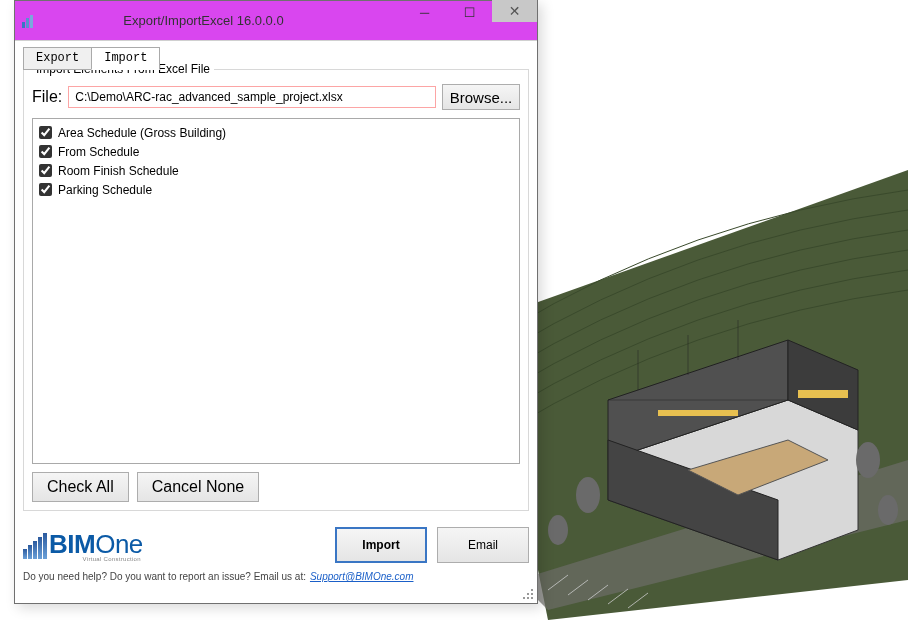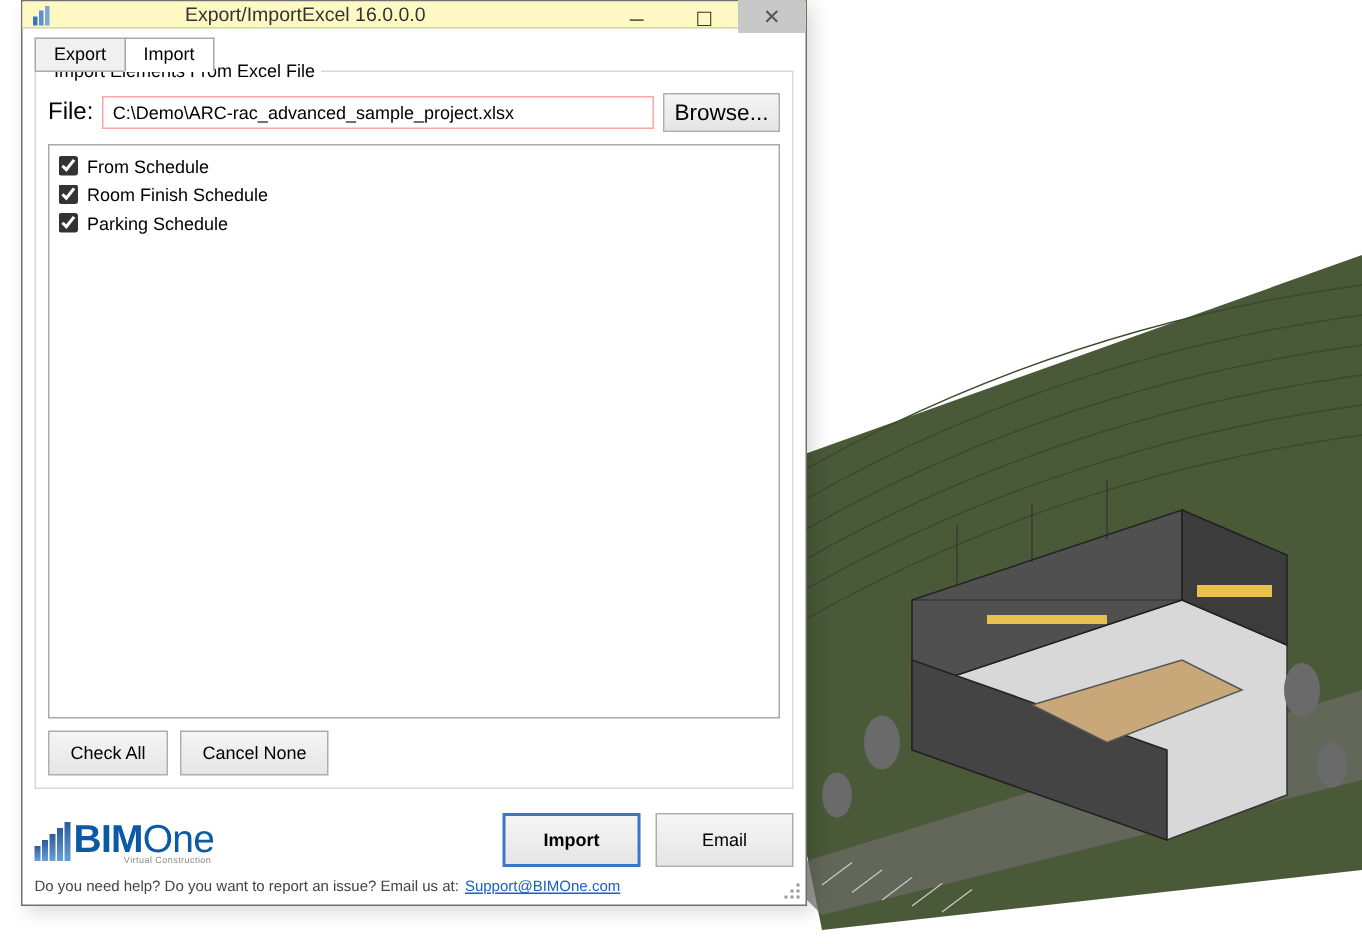--- a/index.html
+++ b/index.html
@@ -30,25 +30,25 @@
       width: 524px;
       height: 604px;
       background: #fff;
       border: 1px solid #707070;
       box-shadow: 4px 4px 12px rgba(0,0,0,0.15);
       display: flex;
       flex-direction: column;
       z-index: 10;
     }
     .titlebar {
-      height: 18px;
+      height: 40px;
       display: flex;
       align-items: center;
       padding-left: 6px;
-      background: #fef9c3;
+      background: #d946ef;
       border-bottom: 1px solid #d0d0d0;
     }
     .titlebar-icon {
       width: 16px;
       height: 16px;
       margin-right: 8px;
       display: flex;
       align-items: flex-end;
     }
     .titlebar-title {
@@ -82,20 +82,21 @@
       display: flex;
       flex-direction: column;
       padding: 6px 8px 4px 8px;
     }
     
     .tabs {
       display: flex;
       position: relative;
       z-index: 2;
       margin-bottom: -1px;
+      font-family: Liberation Mono, monospace;
     }
     .tab {
       padding: 3px 12px 4px 12px;
       border: 1px solid #aaa;
       background: #f0f0f0;
       font-size: 12px;
       cursor: default;
       margin-right: -1px;
       border-bottom: 1px solid #aaa;
     }
@@ -169,21 +170,21 @@
       display: flex;
       gap: 8px;
       margin-top: 8px;
     }
     .std-btn {
       height: 30px;
       min-width: 78px;
       padding: 0 14px;
       border: 1px solid #adadad;
       background: linear-gradient(#f5f5f5,#e5e5e5);
-      font-size: 12px;
+      font-size: 16px;
       font-family: inherit;
       cursor: default;
     }
     
     .footer-row {
       display: flex;
       align-items: center;
       justify-content: space-between;
       padding: 12px 8px 6px 8px;
     }
@@ -229,27 +230,27 @@
       font-family: inherit;
       cursor: default;
     }
     .action-btn.primary {
       border: 2px solid #3a76c4;
       font-weight: 700;
     }
     .help-row {
       font-size: 10px;
       color: #444;
-      padding: 2px 8px 6px 8px;
+      padding: 2px 8px 21px 8px;
       display: flex;
       align-items: flex-end;
       gap: 4px;
       position: relative;
     }
-    .help-row a { color: #1a5fc8; text-decoration: underline; }
+    .help-row a { color: #1a5fc8; text-decoration: underline; font-style: italic; }
     .resize-grip {
       position: absolute;
       right: 2px;
       bottom: 2px;
       width: 14px;
       height: 14px;
     }
   </style>
 </head>
 <body>
@@ -338,20 +339,24 @@
     <div class="group">
       <div class="group-title">Import Elements From Excel File</div>
 
       <div class="file-row">
         <span class="file-label">File:</span>
         <input type="text" class="file-input" value="C:\Demo\ARC-rac_advanced_sample_project.xlsx" style="">
         <button class="browse-btn">Browse...</button>
       </div>
 
       <div class="list-box">
+        <div class="list-item">
+          <input type="checkbox" class="chk" checked="" style="">
+          <span>Area Schedule (Gross Building)</span>
+        </div>
         <div class="list-item">
           <input type="checkbox" class="chk" checked="" style="">
           <span>From Schedule</span>
         </div>
         <div class="list-item">
           <input type="checkbox" class="chk" checked="" style="">
           <span>Room Finish Schedule</span>
         </div>
         <div class="list-item">
           <input type="checkbox" class="chk" checked="" style="">

